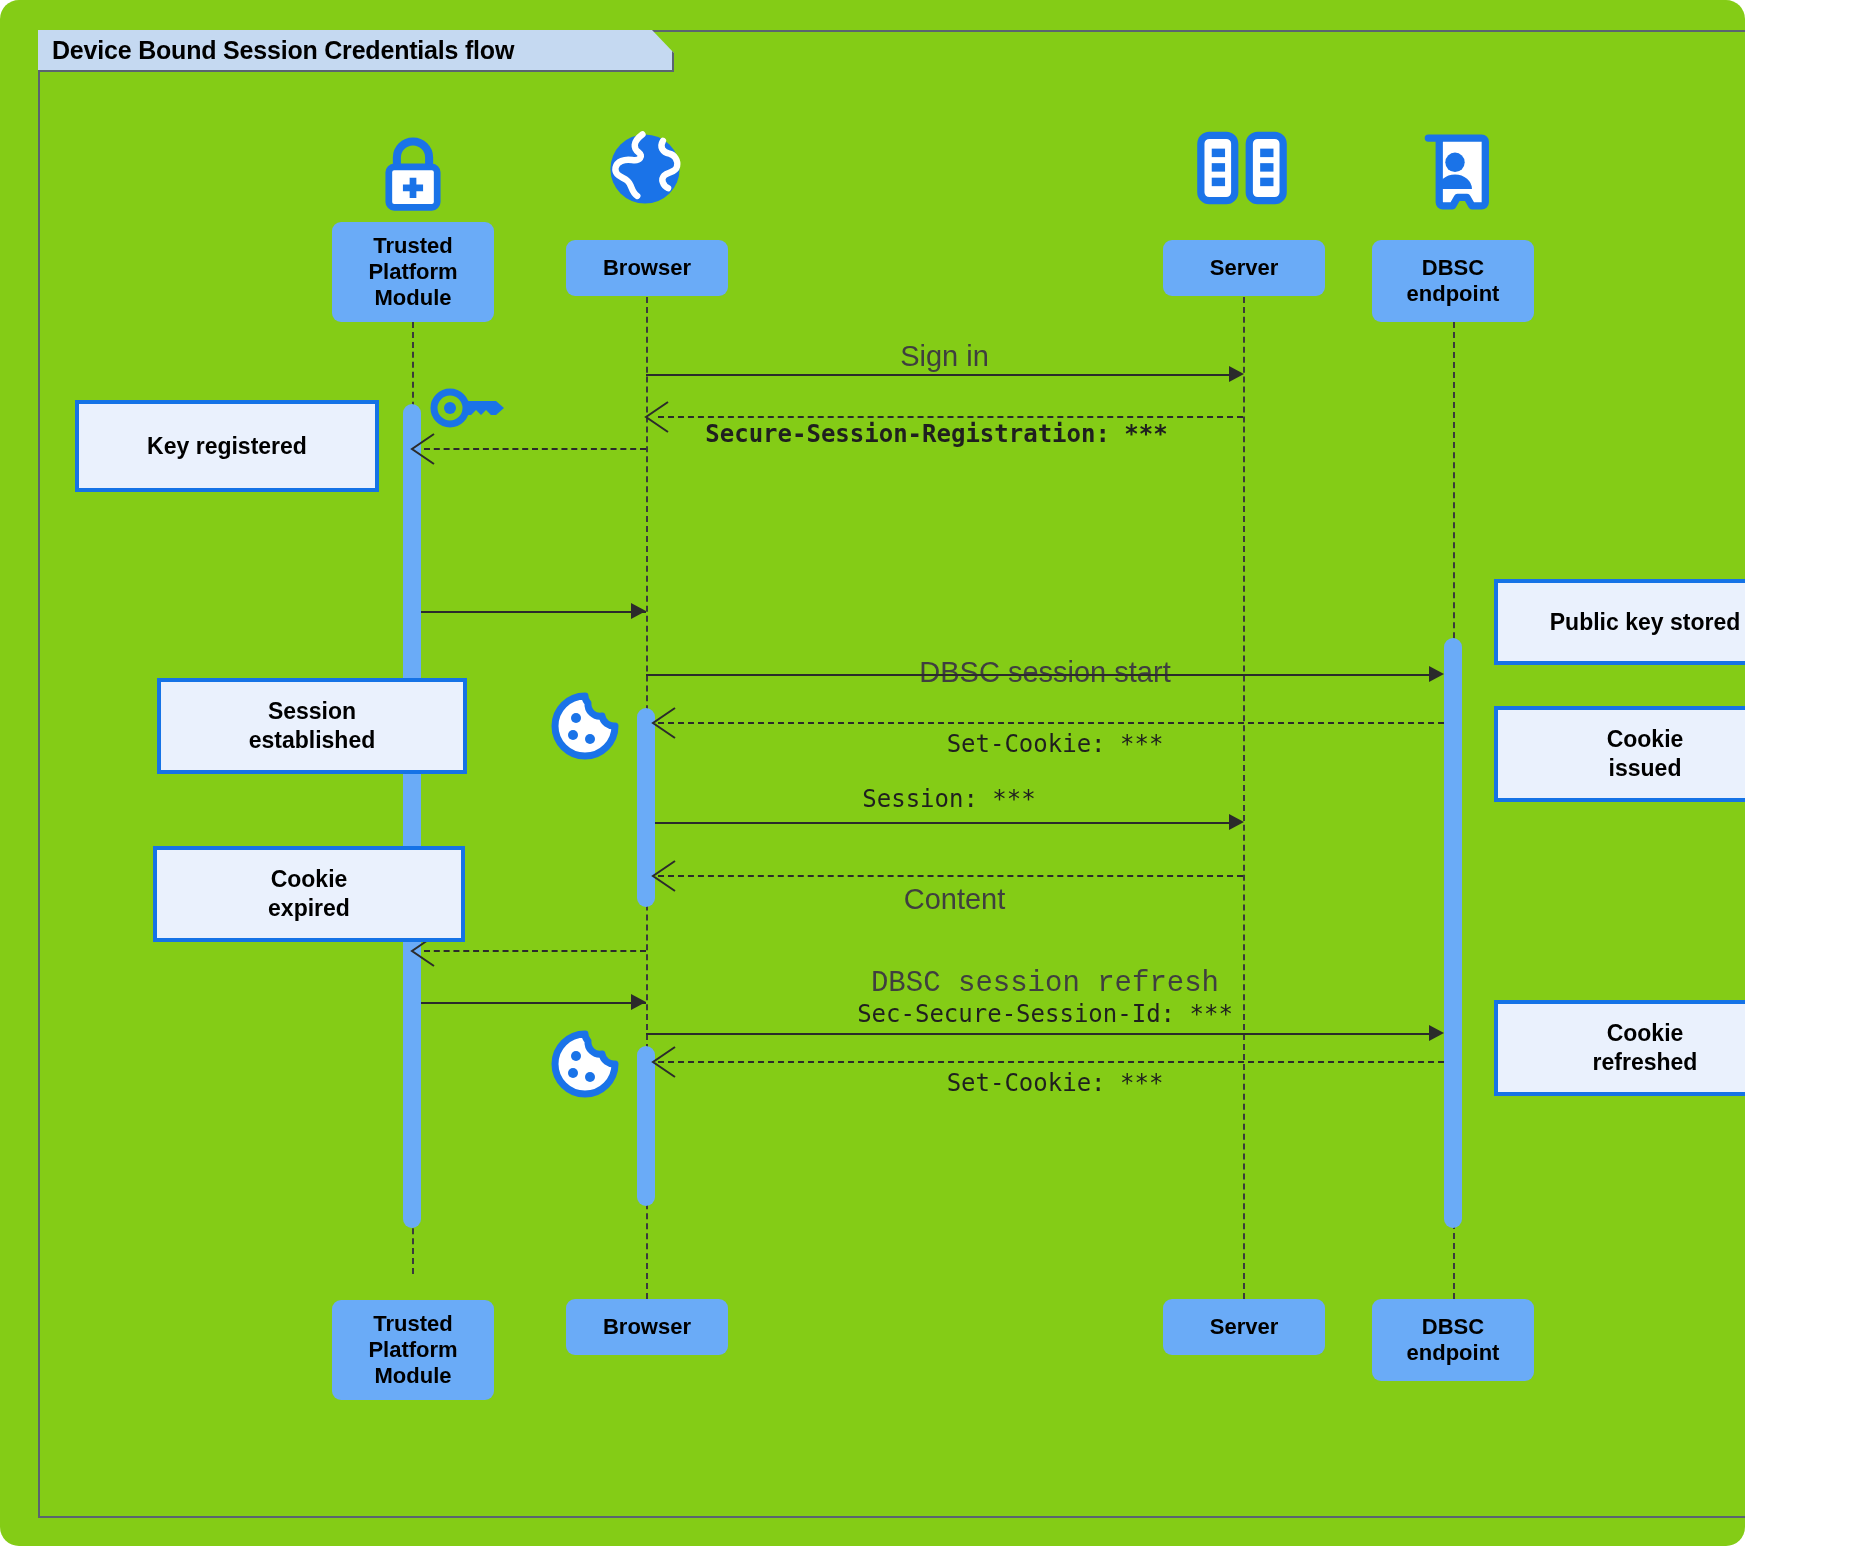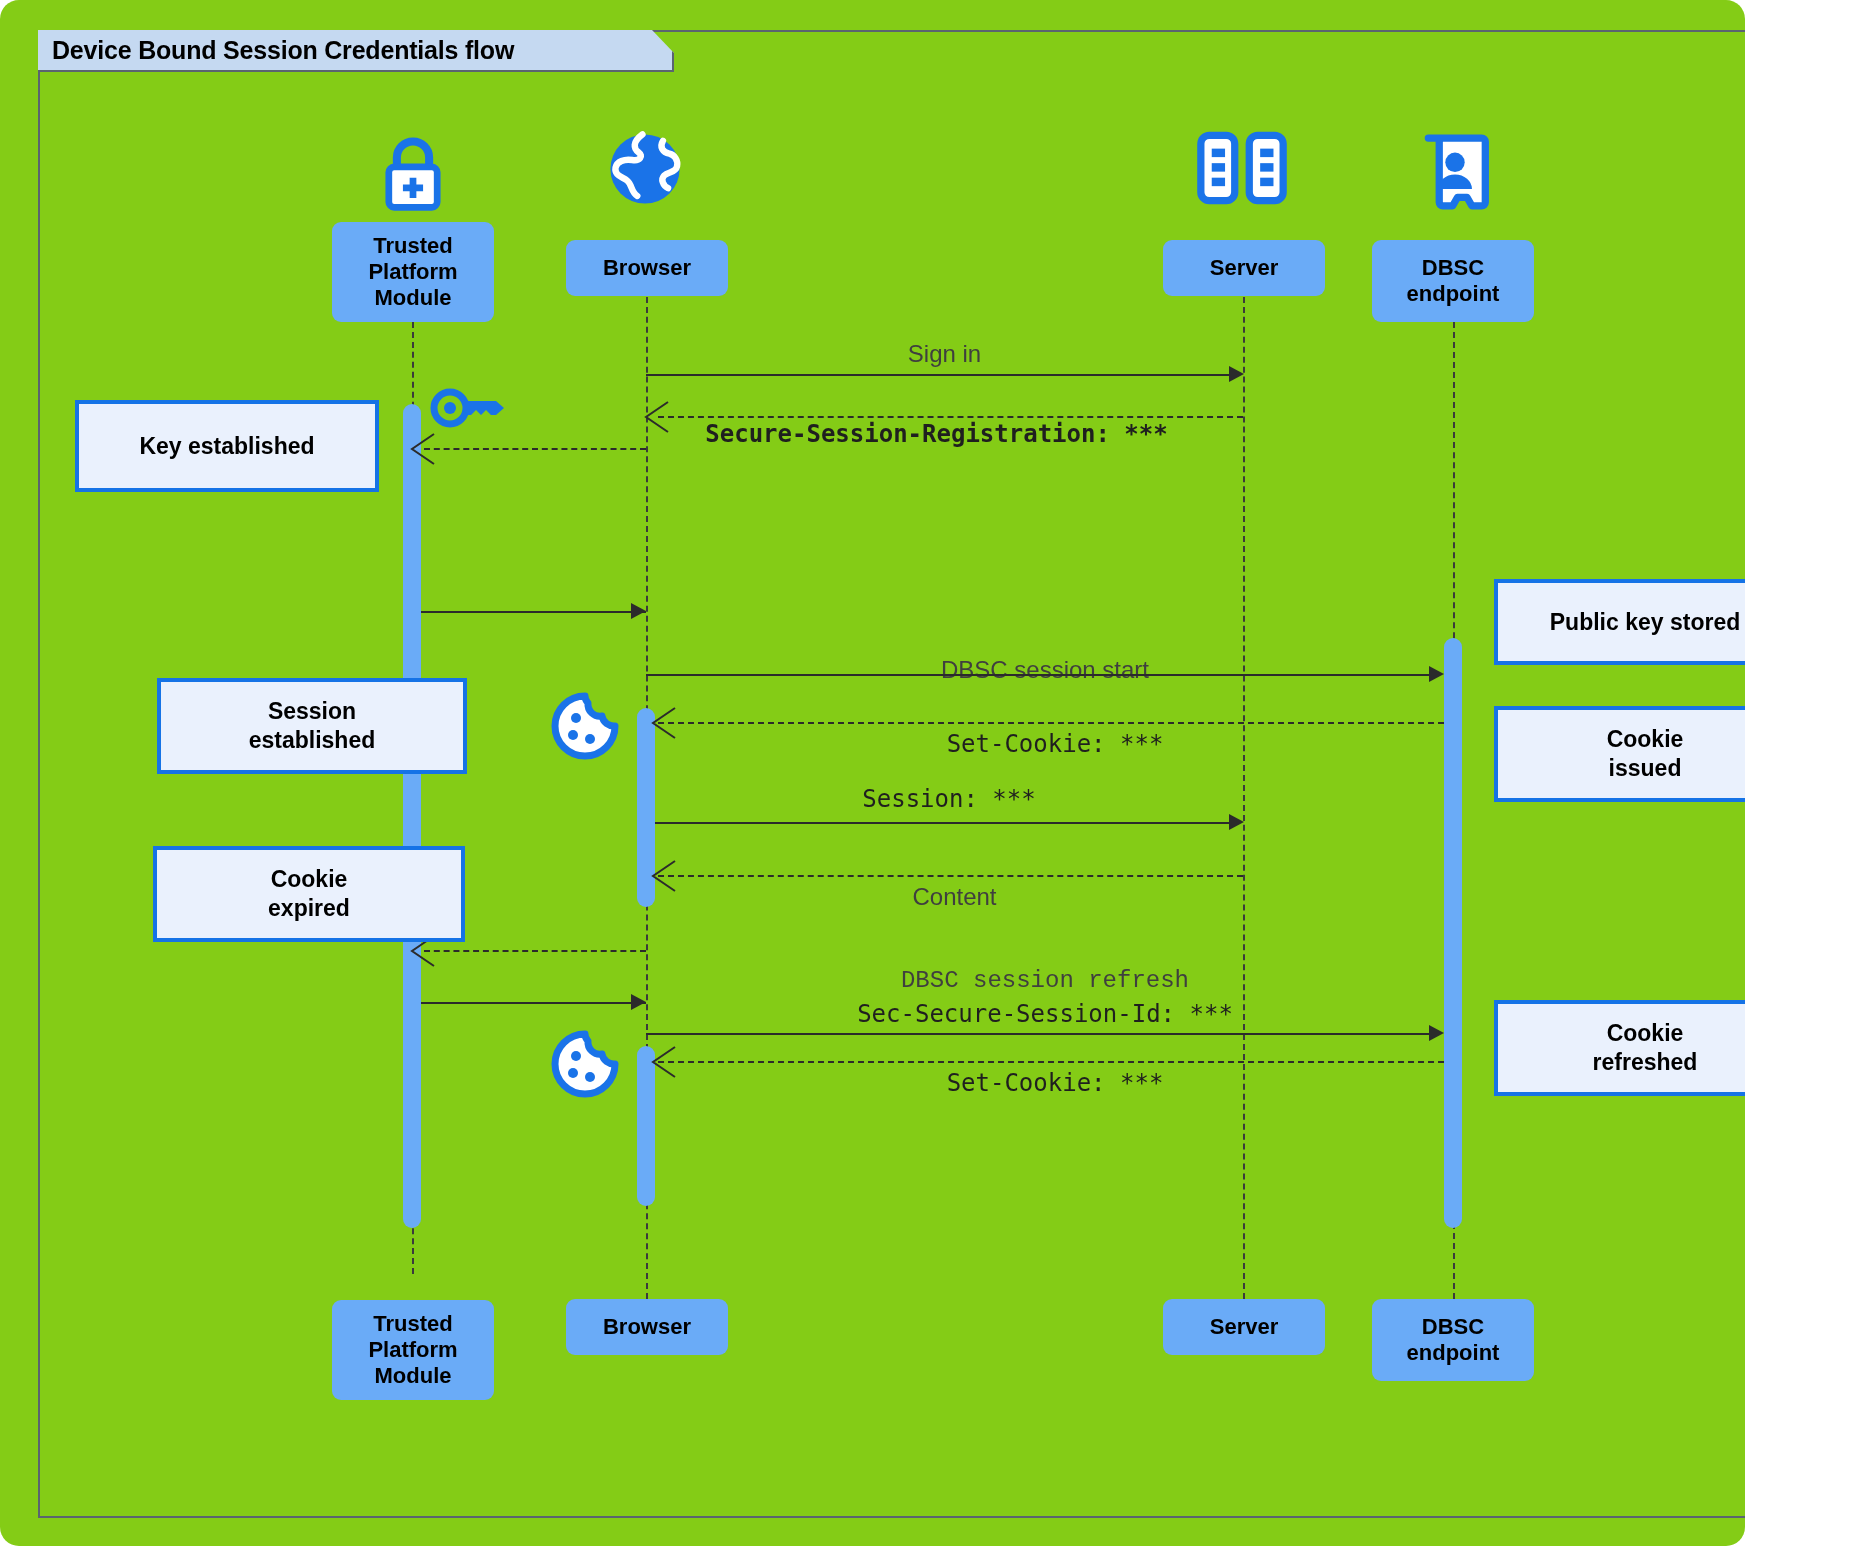--- a/index.html
+++ b/index.html
@@ -111,21 +111,21 @@
     height: 0;
   }
   .arrow-right {
     border-top: 8px solid transparent;
     border-bottom: 8px solid transparent;
     border-left: 15px solid #2b2b2b;
   }
   .arrow-left-open svg { display: block; }
   .msg-label {
     position: absolute;
-    font-size: 24px;
+    font-size: 29px;
     color: #3a3a3a;
     white-space: nowrap;
     text-align: center;
   }
   .msg-label.mono {
     font-family: "DejaVu Sans Mono", "Liberation Mono", monospace;
     font-size: 24px;
     color: #1f1f1f;
     letter-spacing: 0px;
   }
@@ -317,21 +317,21 @@
   <div class="icon" style="left:549px; top:1028px;">
     <svg width="72" height="72" viewBox="0 0 72 72">
       <path d="M36 6 a30 30 0 1 0 30 30 a12 12 0 0 1 -13 -10 a12 12 0 0 1 -14 -13 a10 10 0 0 1 -3 -7 z" fill="#ffffff" stroke="#1a73e8" stroke-width="7" stroke-linejoin="round"></path>
       <circle cx="27" cy="28" r="5" fill="#1a73e8"></circle>
       <circle cx="24" cy="45" r="5" fill="#1a73e8"></circle>
       <circle cx="41" cy="49" r="5" fill="#1a73e8"></circle>
     </svg>
   </div>
 
   <div class="note" style="left:75px; top:400px; width:304px; height:92px;">
-    <span>Key established</span>
+    <span>Key registered</span>
   </div>
   <div class="note" style="left:157px; top:638px; width:310px; height:96px;margin-top:40px;">
     <span style="white-space:pre-line;">Session
 established</span>
   </div>
   <div class="note" style="left:153px; top:846px; width:312px; height:96px;">
     <span style="white-space:pre-line;">Cookie
 expired</span>
   </div>
 

